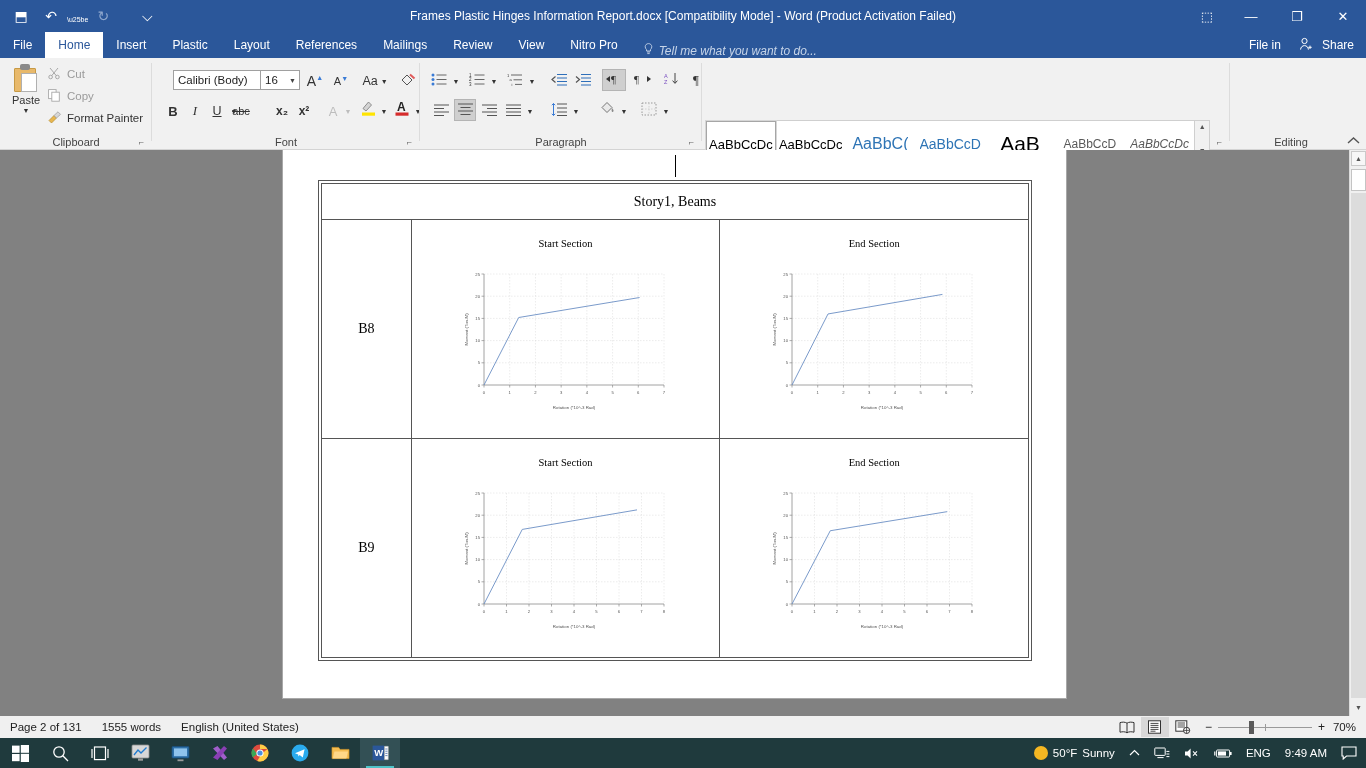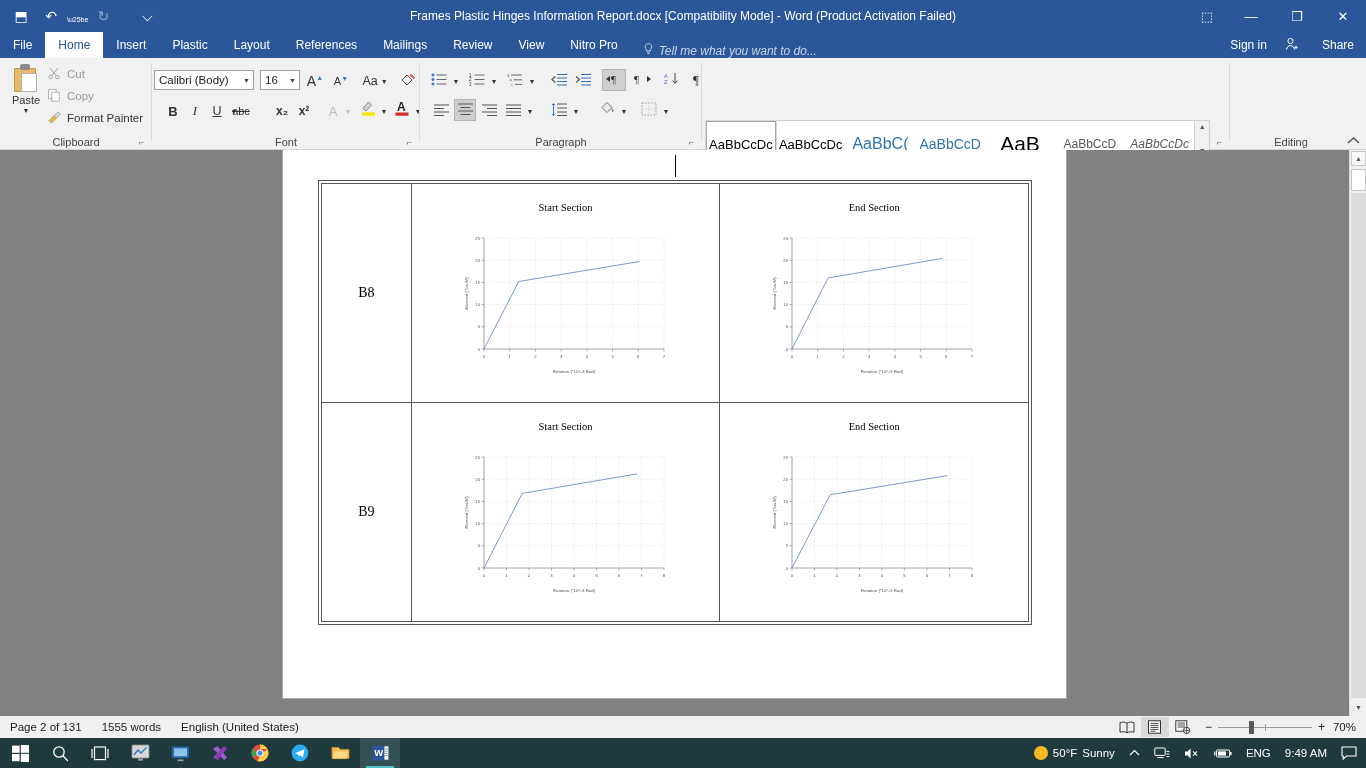--- a/index.html
+++ b/index.html
@@ -51,21 +51,21 @@
     display: flex; align-items: center; gap: 5px;
     font-size: 12px; color: #c6d4e8; font-style: italic; margin-left: 12px;
   }
   .tellme .bulb { font-style: normal; font-size: 12px; }
   .right-tabs {
     position: absolute; right: 0; top: 0; height: 26px; display: flex; align-items: center;
   }
   .signin { font-size: 12px; color: #fff; padding: 0 10px; }
   .share {
     font-size: 12px; color: #fff; padding: 0 12px 0 8px; height: 26px;
-    display: flex; align-items: center; gap: 23px; background: #2b579a;
+    display: flex; align-items: center; gap: 9px; background: #2b579a;
   }
 
   
   .ribbon {
     position: absolute; left: 0; top: 58px; width: 1366px; height: 92px;
     background: #f1f1f1; border-bottom: 1px solid #d4d4d4;
   }
   .group { position: absolute; top: 0; height: 92px; }
   .group-label {
     position: absolute; bottom: 2px; left: 0; width: 100%;
@@ -285,21 +285,21 @@
   <div class="tellme">
     <span class="bulb">
       <svg width="11" height="12" viewBox="0 0 11 12">
           <path d="M5.5 0.6C3.6 0.6 2.2 2 2.2 3.8c0 1.3 0.7 2 1.3 2.8V8h4V6.6c0.6-0.8 1.3-1.5 1.3-2.8C8.8 2 7.4 0.6 5.5 0.6z" fill="none" stroke="#c6d4e8" stroke-width="0.9"></path>
           <path d="M4 9h3M4.3 10.6h2.4" stroke="#c6d4e8" stroke-width="0.9" fill="none"></path>
         </svg>
     </span>
     <span>Tell me what you want to do...</span>
   </div>
   <div class="right-tabs">
-    <div class="signin">Sign in</div>
+    <div class="signin">File in</div>
     <div class="share">
       <span>
         <svg width="14" height="14" viewBox="0 0 14 14">
             <circle cx="5.5" cy="4" r="2.6" fill="none" stroke="#fff" stroke-width="1"></circle>
             <path d="M1.6 12.6c0-2.3 1.8-4 3.9-4s3.9 1.7 3.9 4" fill="none" stroke="#fff" stroke-width="1"></path>
             <path d="M11 8.6v3.4M9.3 10.3h3.4" stroke="#fff" stroke-width="1"></path>
           </svg>
       </span>
       <span>Share</span>
     </div>
@@ -345,21 +345,21 @@
           </svg>
       </span>
       <span>Format Painter</span>
     </div>
     <div class="group-label">Clipboard</div>
     <div class="dlg-launcher" style="right:8px;">⌐</div>
     <div class="group-sep" style="right:0;"></div>
   </div>
 
   <div class="group" style="left:152px; width:268px;">
-    <div class="fontname-box" style="left:2px; top:12px;">
+    <div class="fontname-box" style="left:21px; top:12px;">
       <span>Calibri (Body)</span>
       <span class="combo-caret">▼</span>
     </div>
     <div class="fontsize-box" style="left:108px; top:12px;">
       <span>16</span>
       <span class="combo-caret">▼</span>
     </div>
     <div class="rb-btn" style="left:152px; top:12px; width:22px; font-size:14px;">
       <span>A</span>
         <span style="font-size:7px;color:#3a7bd5;position:relative;top:-4px;">▲</span>
@@ -614,20 +614,23 @@
   </div>
 </div>
 
 <div class="docarea">
   <div class="page">
     <div class="caret-line"></div>
 
     <div class="tbl-outer" style="position:absolute; left:35px; top:30px; width:714px;">
       <table class="doc-table" style="position:static; width:100%;">
         <tbody>
+            <tr>
+          <td class="hdr-cell" colspan="3">Story1, Beams</td>
+        </tr>
         <tr>
           <td class="label-cell">B8</td>
           <td class="chart-cell">
             <div class="chart-wrap">
               <div class="chart-title">Start Section</div>
               <div class="plot">
                     <svg width="208" height="145" viewBox="0 0 208 145">
                       <line x1="47.71428571428571" y1="8" x2="47.71428571428571" y2="119" stroke="#d8d8d8" stroke-width="0.5" stroke-dasharray="1.5 1.5"></line>
                       <line x1="73.42857142857142" y1="8" x2="73.42857142857142" y2="119" stroke="#d8d8d8" stroke-width="0.5" stroke-dasharray="1.5 1.5"></line>
                       <line x1="99.14285714285714" y1="8" x2="99.14285714285714" y2="119" stroke="#d8d8d8" stroke-width="0.5" stroke-dasharray="1.5 1.5"></line>

